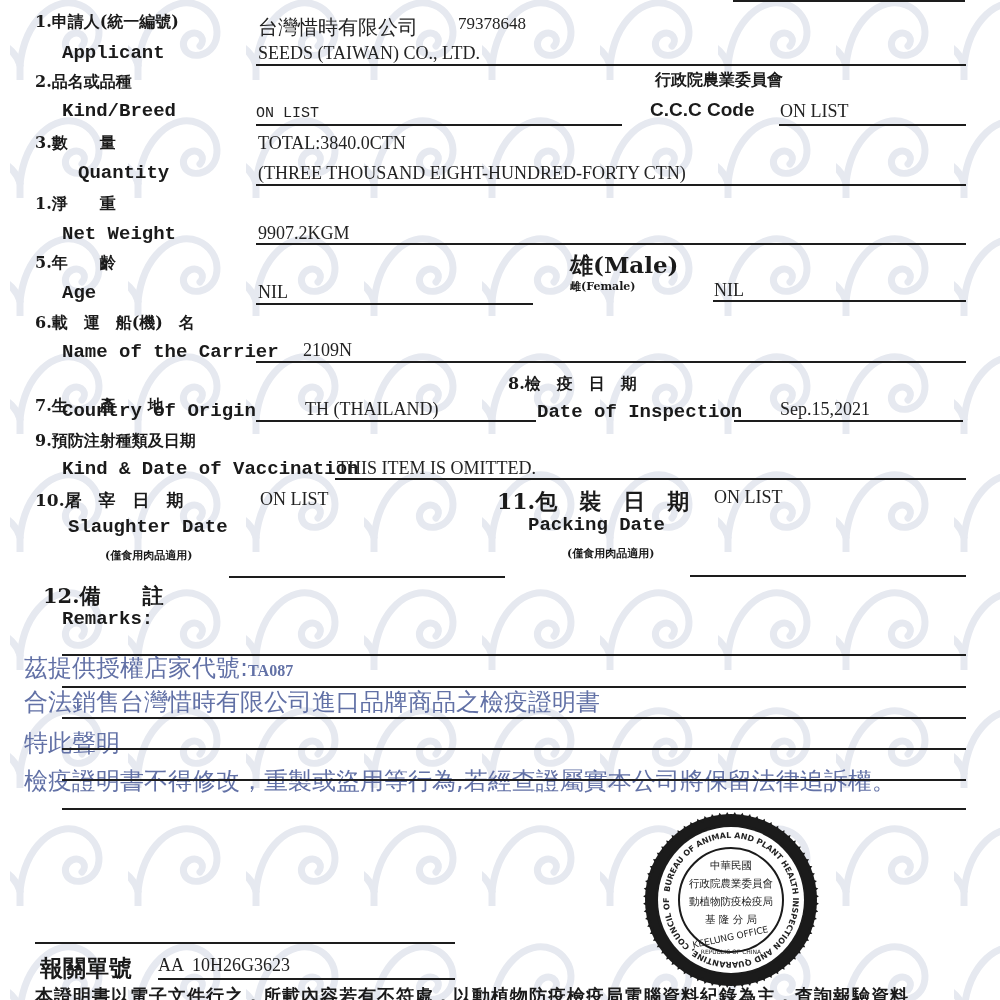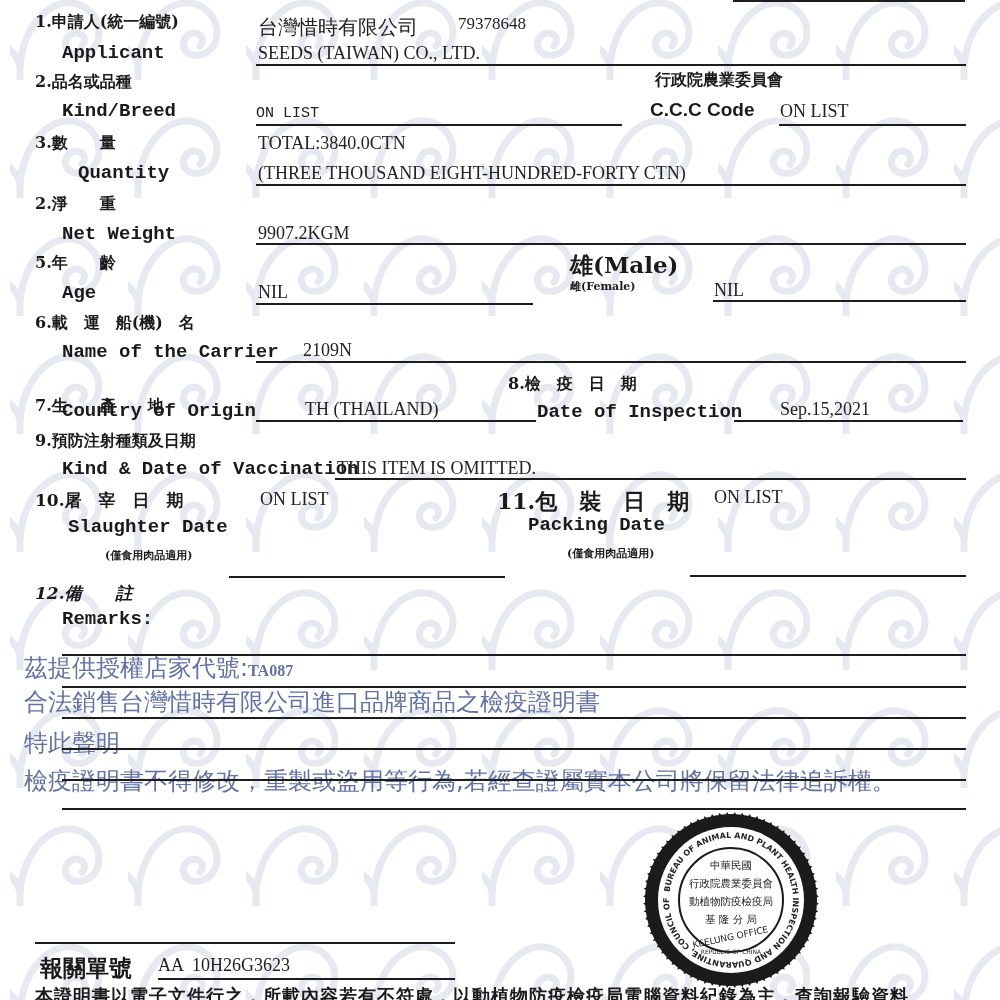--- a/index.html
+++ b/index.html
@@ -56,21 +56,21 @@
 <div class="abs lbl-en" style="left:650px; top:99px; font-family:'Liberation Sans',sans-serif; font-size:19px;">C.C.C Code</div>
 <div class="abs val" style="left:780px; top:101px;">ON LIST</div>
 <div class="line" style="left:779px; top:124px; width:187px;"></div>
 
 <div class="abs lbl" style="left:35px; top:133px;">3.數　　量</div>
 <div class="abs val" style="left:258px; top:133px;">TOTAL:3840.0CTN</div>
 <div class="abs lbl-en" style="left:62px; top:162px;margin-left:16px;">Quantity</div>
 <div class="abs val" style="left:258px; top:163px;">(THREE THOUSAND EIGHT-HUNDRED-FORTY CTN)</div>
 <div class="line" style="left:256px; top:184px; width:710px;"></div>
 
-<div class="abs lbl" style="left:35px; top:194px;">2.淨　　重</div>
+<div class="abs lbl" style="left:35px; top:194px;">1.淨　　重</div>
 <div class="abs lbl-en" style="left:62px; top:223px;">Net Weight</div>
 <div class="abs val" style="left:258px; top:223px;">9907.2KGM</div>
 <div class="line" style="left:256px; top:243px; width:710px;"></div>
 
 <div class="abs lbl" style="left:35px; top:253px;">5.年　　齡</div>
 <div class="abs lbl" style="left:570px; top:250px; font-size:23px;">雄(Male)</div>
 <div class="abs lbl-en" style="left:62px; top:282px;">Age</div>
 <div class="abs val" style="left:258px; top:282px;">NIL</div>
 <div class="line" style="left:256px; top:303px; width:277px;"></div>
 <div class="abs lbl" style="left:570px; top:279px; font-size:11px;">雌(Female)</div>
@@ -100,21 +100,21 @@
 <div class="abs val" style="left:260px; top:489px;">ON LIST</div>
 <div class="abs lbl" style="left:497px; top:487px; font-size:22px;">11.包　裝　日　期</div>
 <div class="abs val" style="left:714px; top:487px;">ON LIST</div>
 <div class="abs lbl-en" style="left:68px; top:516px;">Slaughter Date</div>
 <div class="abs lbl-en" style="left:528px; top:514px;">Packing Date</div>
 <div class="abs small" style="left:105px; top:548px;">(僅食用肉品適用)</div>
 <div class="abs small" style="left:567px; top:546px;">(僅食用肉品適用)</div>
 <div class="line" style="left:229px; top:576px; width:276px;"></div>
 <div class="line" style="left:690px; top:575px; width:276px;"></div>
 
-<div class="abs lbl" style="left:35px; top:582px; font-size:17px;font-style:italic;">12.備　　註</div>
+<div class="abs lbl" style="left:43px; top:582px; font-size:21px;">12.備　　註</div>
 <div class="abs lbl-en" style="left:62px; top:608px;">Remarks:</div>
 
 <div class="line" style="left:62px; top:654px; width:904px;"></div>
 <div class="abs blue" style="left:24px; top:652px;">
   <span>茲提供授權店家代號:</span><span class="code">TA087</span>
 </div>
 <div class="line" style="left:62px; top:686px; width:904px;"></div>
 <div class="abs blue" style="left:24px; top:686px;">合法銷售台灣惜時有限公司進口品牌商品之檢疫證明書</div>
 <div class="line" style="left:62px; top:717px; width:904px;"></div>
 <div class="abs blue" style="left:24px; top:727px;">特此聲明</div>

